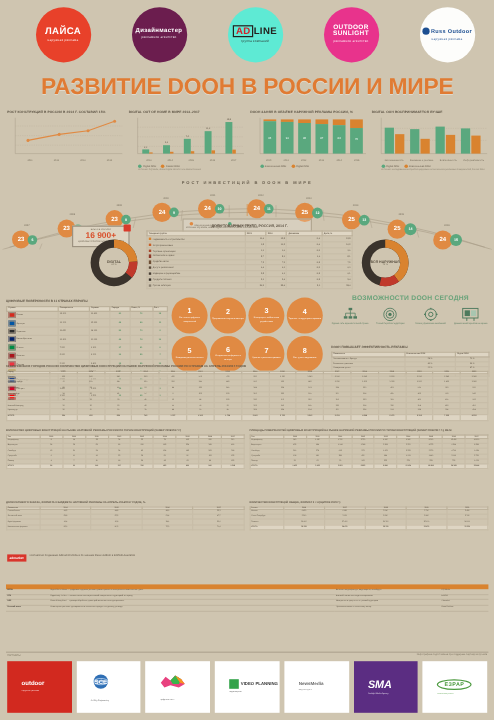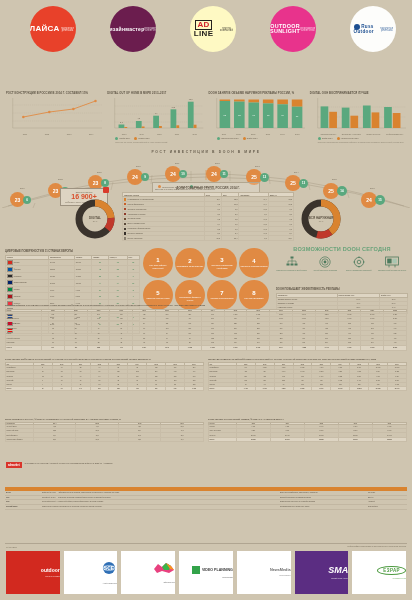--- a/index.html
+++ b/index.html
@@ -8,28 +8,28 @@
     background:#cfc5b0;
     font-family:"Liberation Sans","DejaVu Sans",sans-serif;
     color:#4a4238;
     -webkit-font-smoothing:none;
   }
   .poster{position:relative;width:412px;height:600px;background:#cfc5b0;}
 
   
   .logo-band{position:absolute;left:0;top:0;width:412px;height:58px;background:#cfc5b0;
     display:flex;align-items:center;justify-content:space-around;padding:0 6px;box-sizing:border-box;}
-  .logo-circle{width:46px;height:46px;border-radius:50%;display:flex;
+  .logo-circle{width:46px;height:46px;border-radius:50%;display:flex;flex-direction:column;
     align-items:center;justify-content:center;overflow:hidden;text-align:center;line-height:1;margin-left:13px;}
   .logo-circle .lt{font-weight:bold;font-size:8px;letter-spacing:.3px;}
   .logo-circle .ls{font-size:2.6px;margin-top:2.5px;opacity:.85;letter-spacing:.2px;}
   .lc-1{background:#e8412a;color:#fff;}
   .lc-2{background:#6b1d4e;color:#fff;}
   .lc-2 .lt{font-size:5px;}
-  .lc-3{background:#fef9c3;color:#24211e;}
+  .lc-3{background:#5eead4;color:#24211e;}
   .lc-4{background:#e8338c;color:#fff;}
   .lc-4 .lt{font-size:5.4px;}
   .lc-5{background:#fdfdfb;color:#1d4f91;}
   .lc-5 .lt{font-size:4.6px;}
   .adbox{border:1.3px solid #24211e;display:inline-block;padding:0 1.5px;}
   .adbox b{color:#d3202a;}
   .ro-dot{display:inline-block;width:6px;height:6px;border-radius:50%;background:#1d4f91;
     margin-right:1.5px;vertical-align:middle;}
 
   
@@ -175,21 +175,21 @@
   .gloss table{width:100%;border-collapse:collapse;table-layout:fixed;}
   .gloss td{font-size:1.6px;color:#5e5445;border-bottom:.3px solid #c2b7a2;padding:.8px 1px;
     vertical-align:top;line-height:1.35;}
   .gloss td b{color:#4a4238;}
 
   
   .foot-label{position:absolute;left:6px;top:546px;font-size:2px;color:#7d7461;}
   .foot-right{position:absolute;right:6px;top:545px;font-size:2px;color:#7d7461;text-align:right;line-height:1.3;}
   .foot-logos{position:absolute;left:6px;top:551px;width:400px;height:43px;display:flex;gap:4px;
     justify-content:space-between;}
-  .flogo{width:52px;height:43px;display:flex;flex-direction:column;align-items:flex-end;
+  .flogo{width:52px;height:43px;display:flex;flex-direction:column;align-items:flex-start;
     justify-content:center;text-align:center;overflow:hidden;padding-left:12px;}
   .flogo .fn{font-size:5px;font-weight:bold;line-height:1;}
   .flogo .fs{font-size:1.7px;margin-top:2px;opacity:.8;line-height:1.2;}
   .fl-1{background:#d2291f;color:#fff;}
   .fl-2{background:#fff;color:#3a3a3a;}
   .fl-3{background:#fff;color:#3a3a3a;}
   .fl-4{background:#fff;color:#3a3a3a;}
   .fl-5{background:#fff;color:#6a6a6a;}
   .fl-6{background:#5b2d82;color:#fff;}
   .fl-7{background:#fff;color:#4c9a3f;}
@@ -220,20 +220,21 @@
     <div class="logo-circle lc-4">
       <div class="lt">OUTDOOR SUNLIGHT</div>
       <div class="ls">рекламное агентство</div>
     </div>
     <div class="logo-circle lc-5">
       <div class="lt"><span class="ro-dot"></span><span>Russ Outdoor</span></div>
       <div class="ls">наружная реклама</div>
     </div>
   </div>
 
+  <div class="main-title">РАЗВИТИЕ DOOH В РОССИИ И МИРЕ</div>
 
   <div class="charts-row">
 
     <div class="chart-card">
       <div class="chart-title">РОСТ КОНСТРУКЦИЙ В РОССИИ В 2014 Г. СОСТАВИЛ 15%</div>
       <svg class="linechart" viewBox="0 0 100 34" preserveAspectRatio="none">
         <line x1="7" y1="0" x2="7" y2="30" stroke="#a89c86" stroke-width="0.4"></line>
         <line x1="7" y1="30" x2="100" y2="30" stroke="#a89c86" stroke-width="0.4"></line>
         <line x1="7" y1="7" x2="100" y2="7" stroke="#b7ad98" stroke-width="0.3" stroke-dasharray="1,1"></line>
         <line x1="7" y1="15" x2="100" y2="15" stroke="#b7ad98" stroke-width="0.3" stroke-dasharray="1,1"></line>

